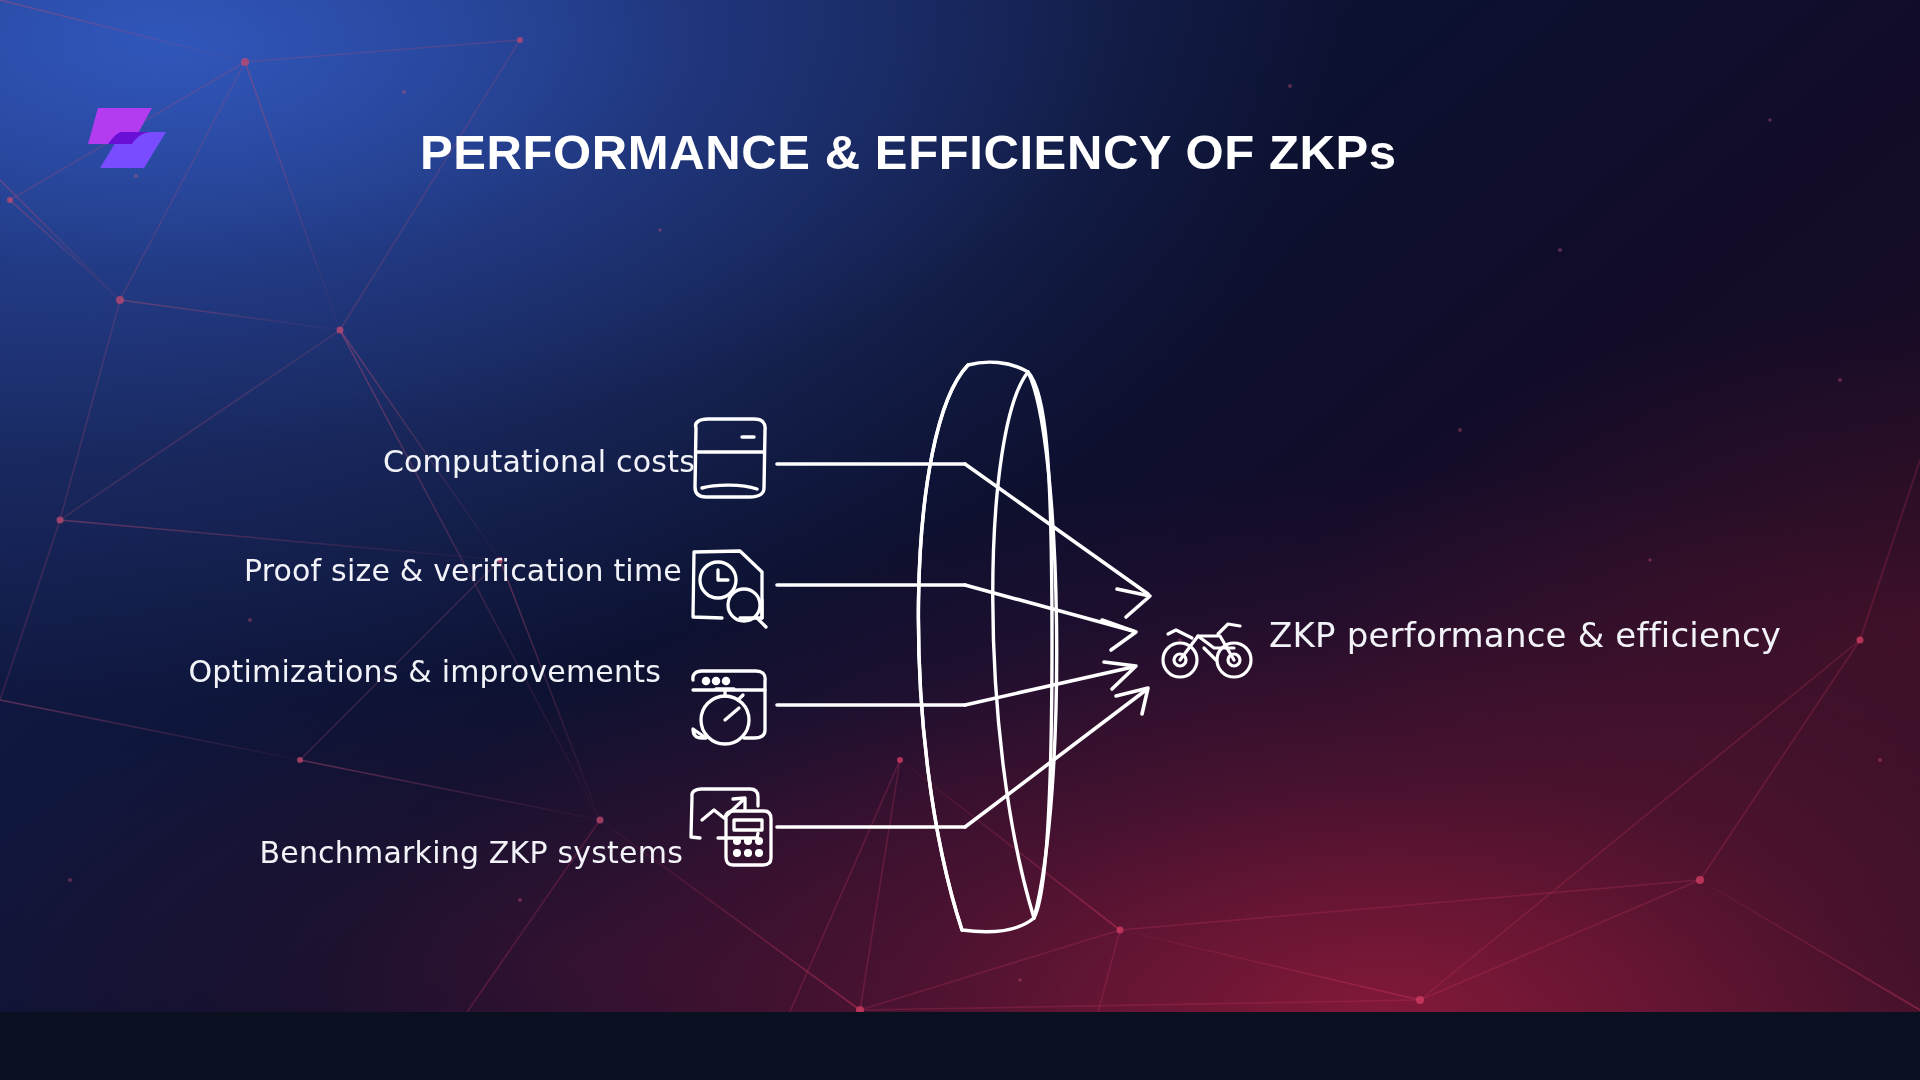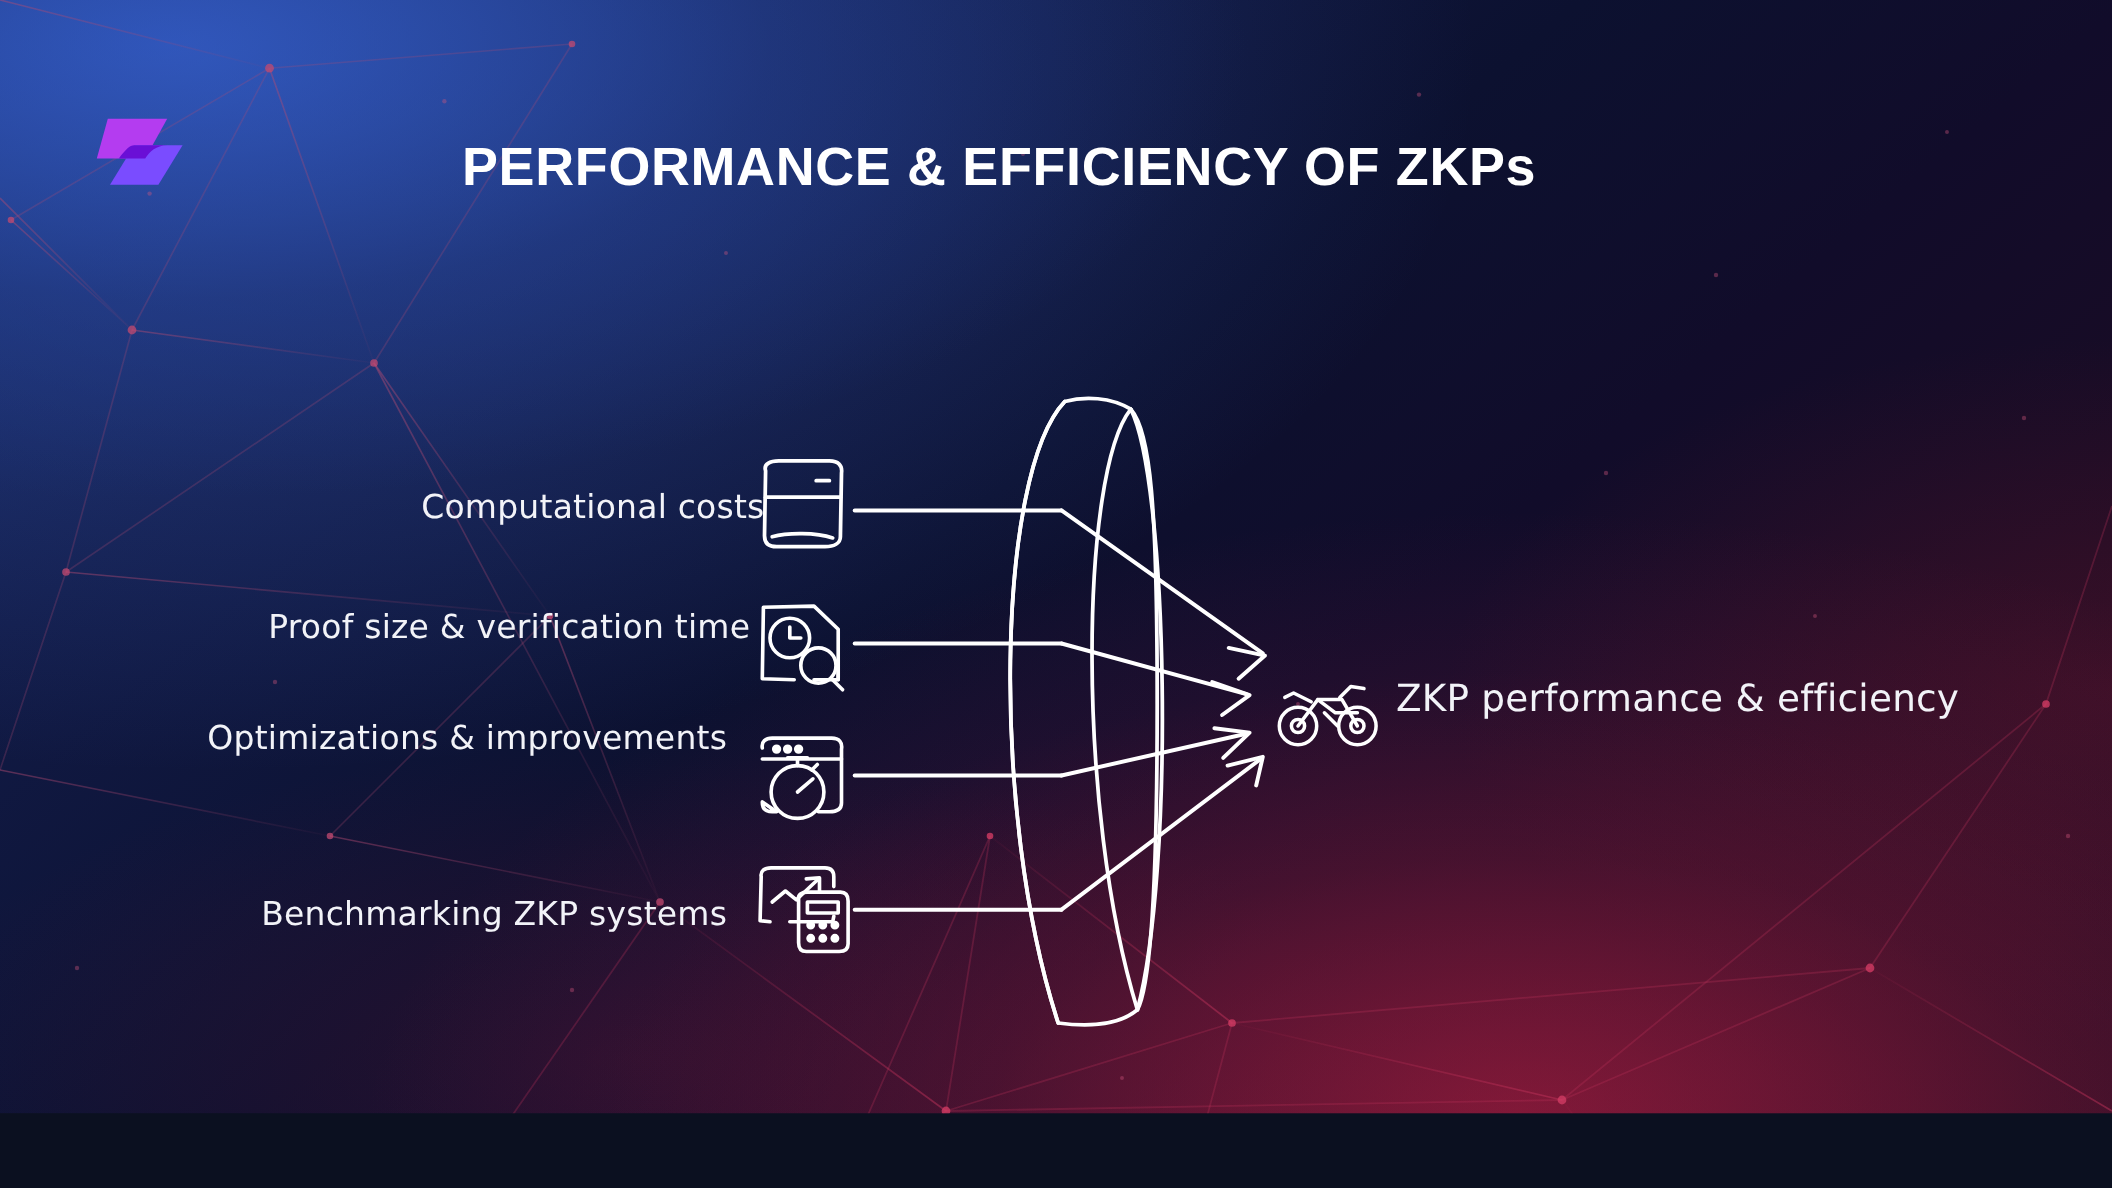--- a/index.html
+++ b/index.html
@@ -254,17 +254,17 @@
       <path d="M1204 648 L 1216 660"></path>
     </g>
   </svg>
 
   <div class="row-label" style="left:0;width:661px;top:444px;margin-left:34px;">Computational costs</div>
 
   <div class="row-label" style="left:0;width:661px;top:553px;margin-left:21px;">Proof size &amp; verification time</div>
 
   <div class="row-label" style="left:0;width:661px;top:654px;">Optimizations &amp; improvements</div>
 
-  <div class="row-label" style="left:0;width:661px;top:814px;">Benchmarking ZKP systems</div>
+  <div class="row-label" style="left:0;width:661px;top:835px;padding-left:22px;">Benchmarking ZKP systems</div>
 
   <div id="out-label">ZKP performance &amp; efficiency</div>
 
 </div>
 
 </body></html>

